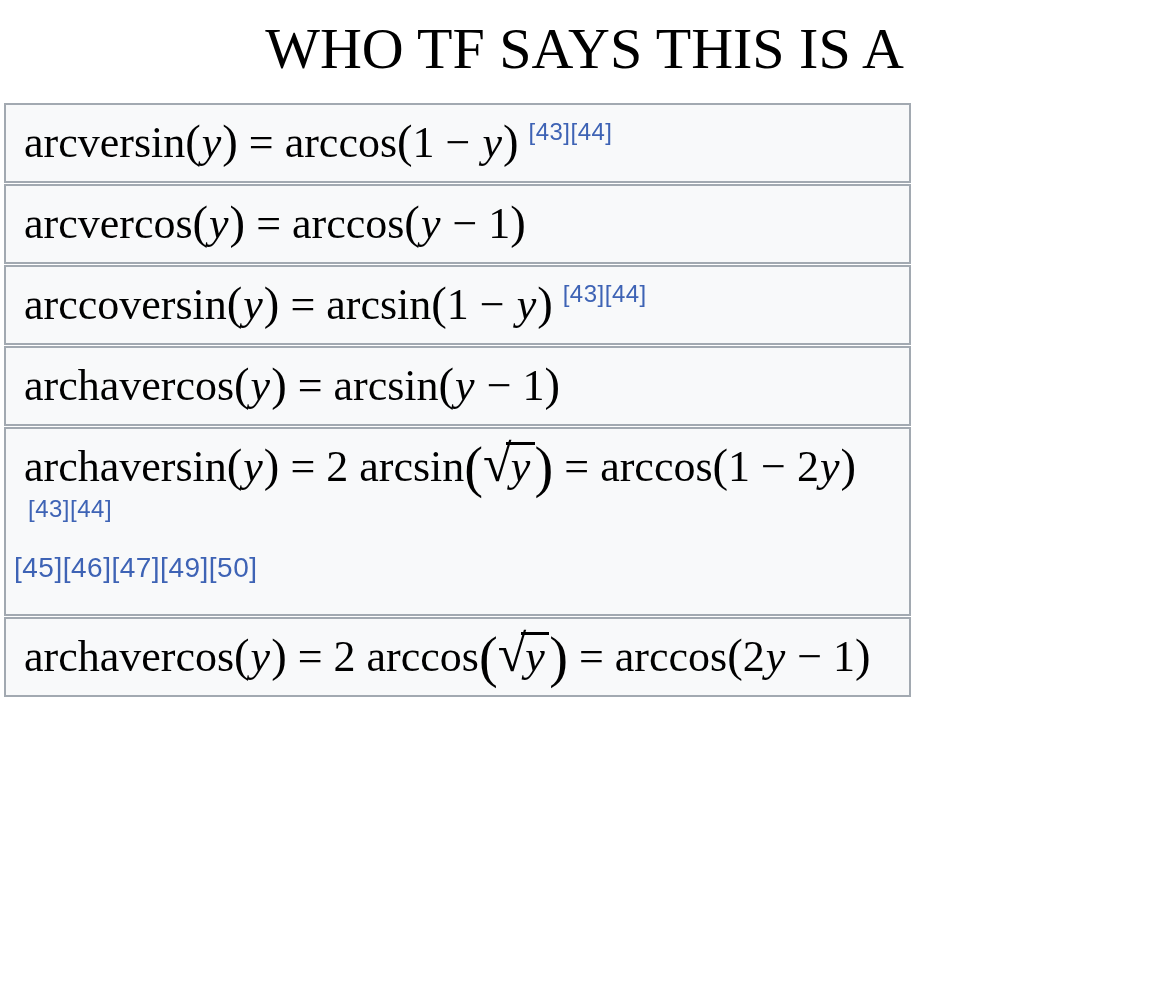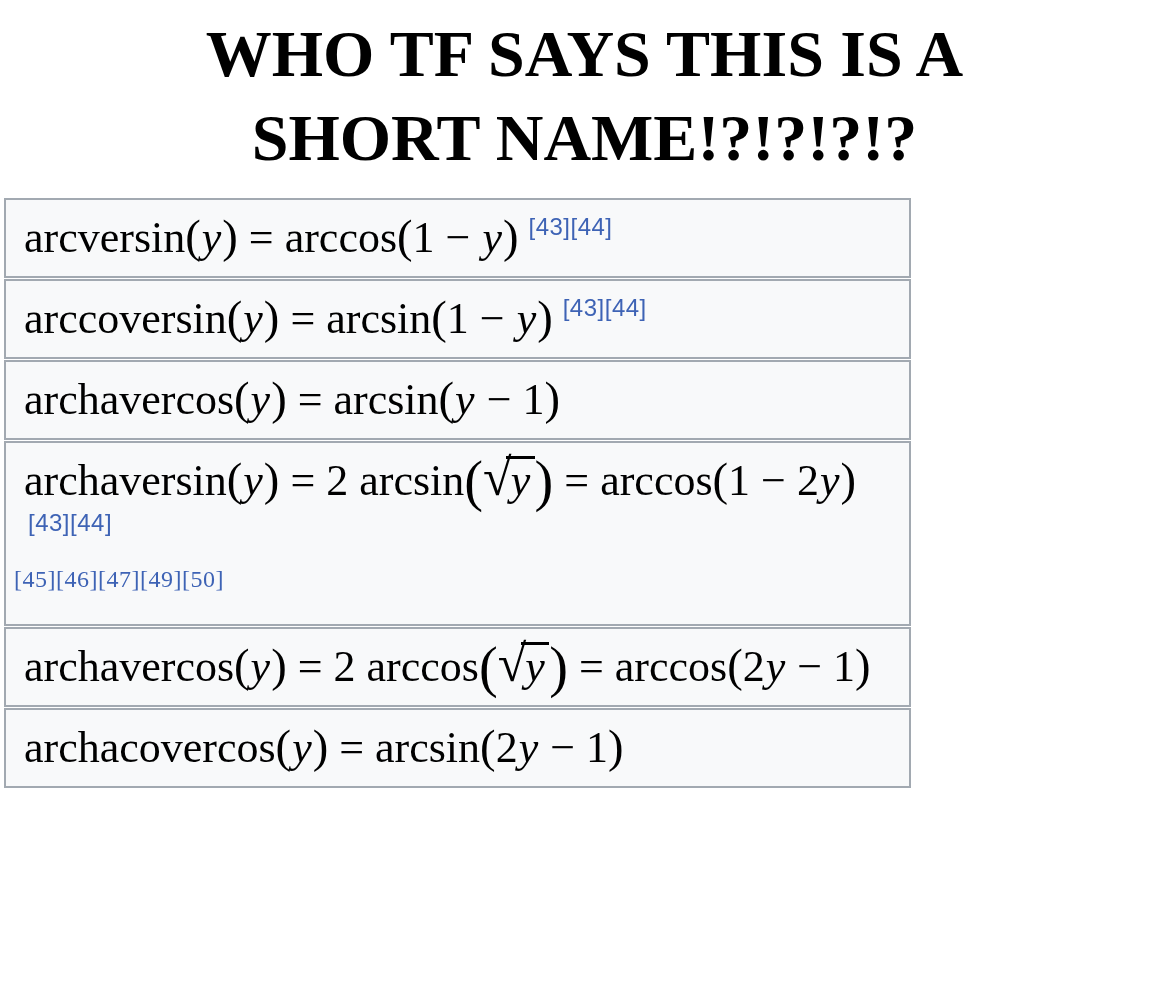--- a/index.html
+++ b/index.html
@@ -14,22 +14,22 @@
   body{
     width:1169px;height:994px;overflow:hidden;
     background:var(--page-bg);
     font-family:"Liberation Serif",serif;
     color:var(--ink);
   }
   
   .meme-title{
     margin:12px 0 16px;
     text-align:center;
-    font-weight:700;
-    font-size:66px;
+    font-weight:400;
+    font-size:58px;
     line-height:1.28;
     letter-spacing:0px;
     color:var(--ink);
   }
   .title-line{display:block;white-space:nowrap;}
   
   table.wikitable{
     border-collapse:separate;
     border-spacing:0 1px;
     margin-left:4px;
@@ -69,50 +69,49 @@
   sup.refs{
     font-family:"Liberation Sans",sans-serif;
     font-size:24px;
     color:var(--link);
     margin-left:10px;
     vertical-align:17px;
     letter-spacing:0.5px;
     white-space:nowrap;
   }
   .refs-line{
-    font-family:Liberation Serif, serif;
-    font-size:24px;
+    font-family:Liberation Sans, sans-serif;
+    font-size:28px;
     color:var(--link);
     letter-spacing:0.5px;
     line-height:1.15;
     margin:14px 0 20px -4px;
   }
 </style>
 </head>
 <body>
 
 <h1 class="meme-title">
   <span class="title-line">WHO TF SAYS THIS IS A</span>
-  <span class="title-line">SHORT NAME!?!?!?!?</span>
 </h1>
 
 <table class="wikitable">
   <tbody>
       <tr>
         <td><span class="math"><span class="rm">arcversin</span><span class="p">(</span><span class="v">y</span><span class="p">)</span><span class="op">=</span><span class="rm">arccos</span><span class="p">(</span><span class="rm">1</span><span class="op">−</span><span class="v">y</span><span class="p">)</span></span><sup class="refs"><span class="ref">[43]</span><span class="ref">[44]</span></sup></td>
+      </tr>
+      <tr>
+        <td><span class="math"><span class="rm">arcvercos</span><span class="p">(</span><span class="v">y</span><span class="p">)</span><span class="op">=</span><span class="rm">arccos</span><span class="p">(</span><span class="v">y</span><span class="op">−</span><span class="rm">1</span><span class="p">)</span></span></td>
       </tr>
       <tr>
         <td><span class="math"><span class="rm">arccoversin</span><span class="p">(</span><span class="v">y</span><span class="p">)</span><span class="op">=</span><span class="rm">arcsin</span><span class="p">(</span><span class="rm">1</span><span class="op">−</span><span class="v">y</span><span class="p">)</span></span><sup class="refs"><span class="ref">[43]</span><span class="ref">[44]</span></sup></td>
       </tr>
       <tr>
         <td><span class="math"><span class="rm">archavercos</span><span class="p">(</span><span class="v">y</span><span class="p">)</span><span class="op">=</span><span class="rm">arcsin</span><span class="p">(</span><span class="v">y</span><span class="op">−</span><span class="rm">1</span><span class="p">)</span></span></td>
       </tr>
       <tr>
         <td><span class="math"><span class="rm">archaversin</span><span class="p">(</span><span class="v">y</span><span class="p">)</span><span class="op">=</span><span class="rm">2 arcsin</span><span class="bp">(</span><span class="sqrt"><span class="sqsign">√</span><span class="rad">y</span></span><span class="bp">)</span><span class="op">=</span><span class="rm">arccos</span><span class="p">(</span><span class="rm">1</span><span class="op">−</span><span class="rm">2</span><span class="v">y</span><span class="p">)</span></span><sup class="refs"><span class="ref">[43]</span><span class="ref">[44]</span></sup><div class="refs-line"><span class="ref">[45]</span><span class="ref">[46]</span><span class="ref">[47]</span><span class="ref">[49]</span><span class="ref">[50]</span></div></td>
       </tr>
       <tr>
         <td><span class="math"><span class="rm">archavercos</span><span class="p">(</span><span class="v">y</span><span class="p">)</span><span class="op">=</span><span class="rm">2 arccos</span><span class="bp">(</span><span class="sqrt"><span class="sqsign">√</span><span class="rad">y</span></span><span class="bp">)</span><span class="op">=</span><span class="rm">arccos</span><span class="p">(</span><span class="rm">2</span><span class="v">y</span><span class="op">−</span><span class="rm">1</span><span class="p">)</span></span></td>
       </tr>
-      <tr>
-        <td><span class="math"><span class="rm">archacovercos</span><span class="p">(</span><span class="v">y</span><span class="p">)</span><span class="op">=</span><span class="rm">arcsin</span><span class="p">(</span><span class="rm">2</span><span class="v">y</span><span class="op">−</span><span class="rm">1</span><span class="p">)</span></span></td>
-      </tr>
     </tbody>
 </table>
 
 </body></html>

